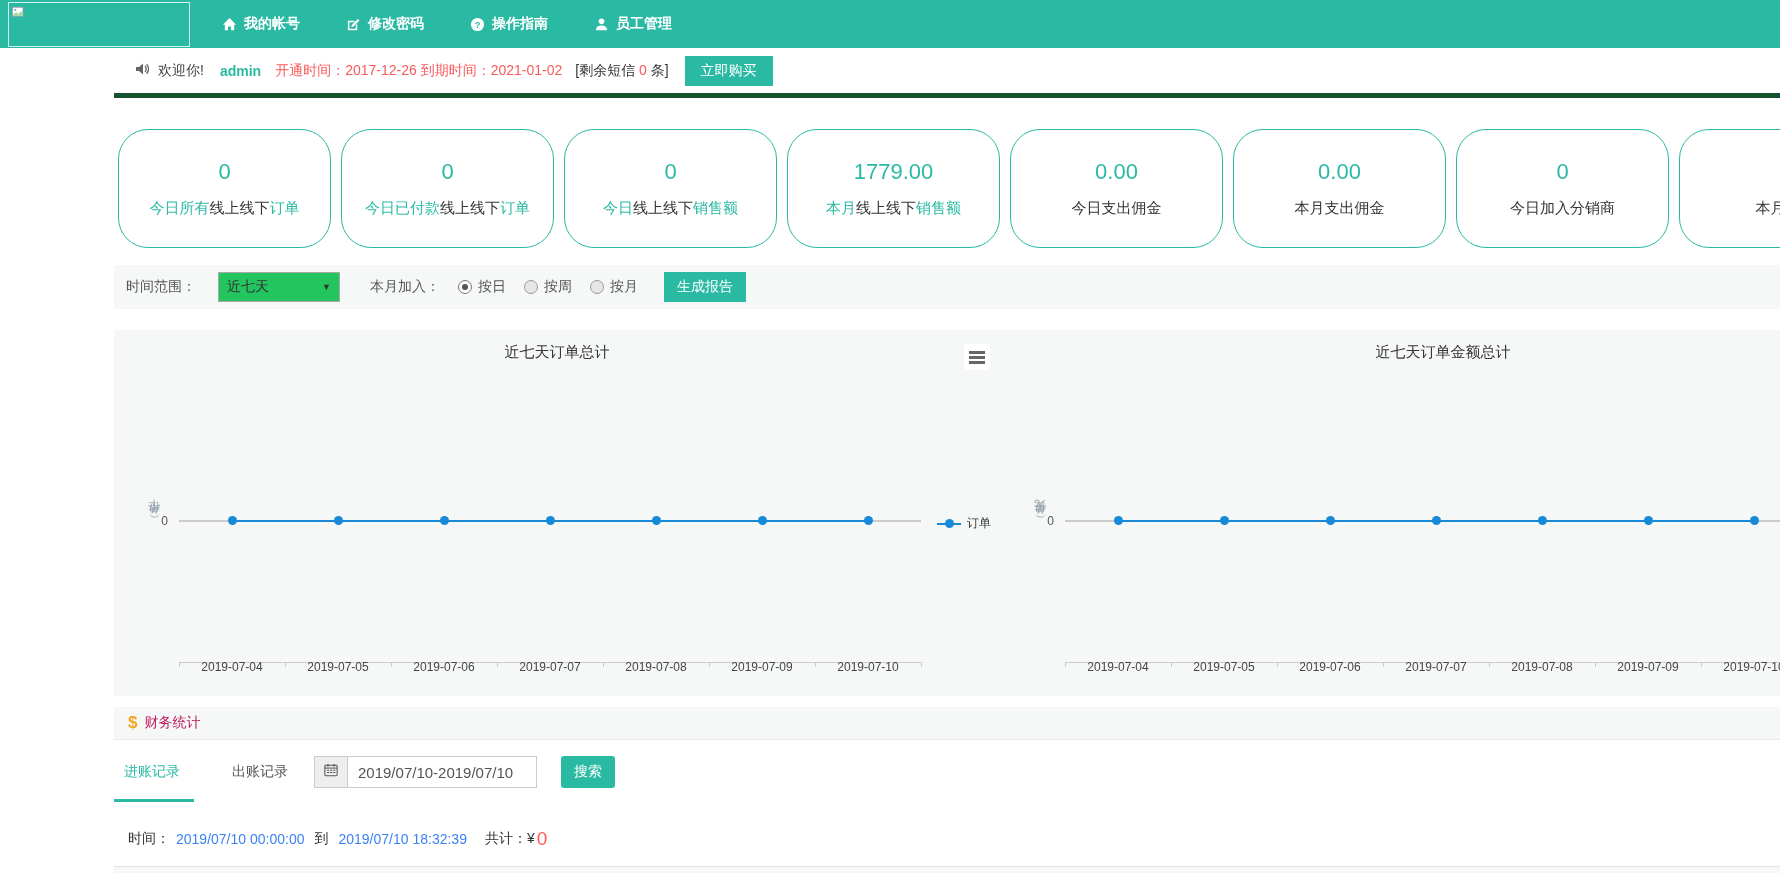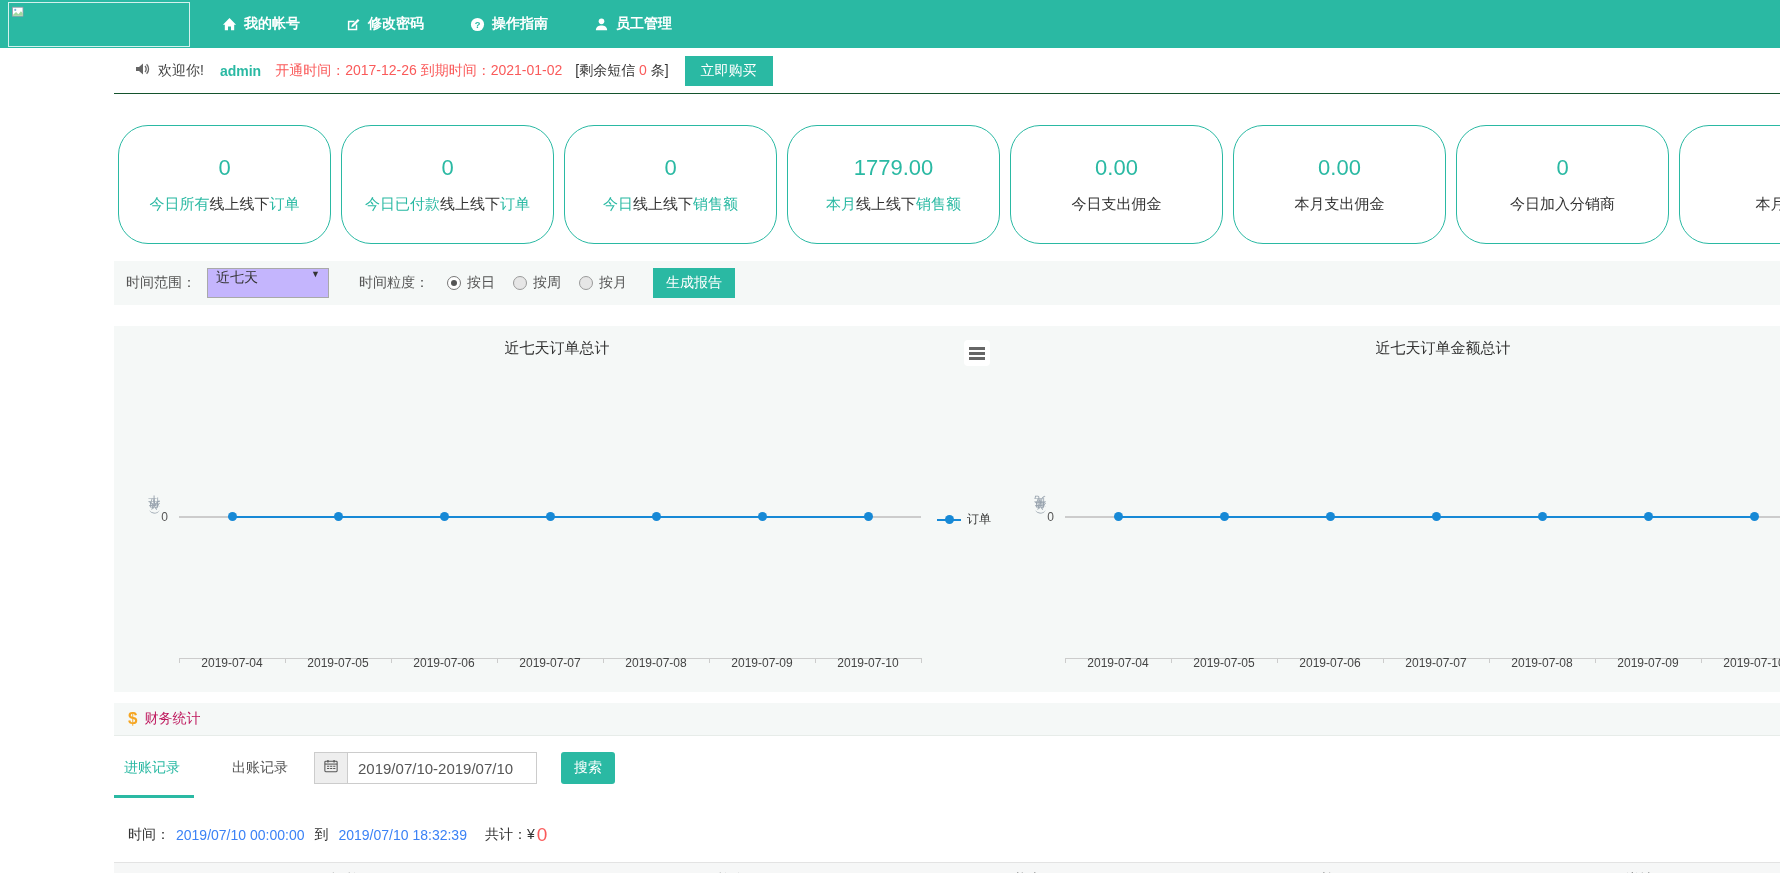--- a/index.html
+++ b/index.html
@@ -11,40 +11,40 @@
   .logo-box svg{position:absolute;left:3px;top:3px}
   .topnav{position:absolute;left:222px;top:0;height:48px;display:flex;align-items:center;gap:46px}
   .nav-item{display:flex;align-items:center;gap:7px;color:#fff;font-size:14px;font-weight:bold;cursor:pointer;white-space:nowrap}
   
   .sidebar{position:absolute;left:0;top:48px;width:114px;bottom:0;background:#2ab9a3;z-index:5}
   .sidebar ul{list-style:none;margin:0;padding:6px 0 0 0}
   .sidebar li{height:49px;line-height:49px;text-align:center;color:#fff;font-size:14px;
               border-bottom:1px solid rgba(0,0,0,.08);cursor:pointer}
   
   .main{position:absolute;left:114px;top:48px;right:0;bottom:0;background:#fff;overflow:hidden}
-  .welcome-bar{height:45px;border-bottom:1px solid #14532d;display:flex;align-items:center;
+  .welcome-bar{height:45px;border-bottom:5px solid #14532d;display:flex;align-items:center;
                padding-left:20px;font-size:14px;color:#444;white-space:nowrap}
   .greeting{margin-left:8px}
   .username{color:#2ab9a3;font-weight:bold;margin-left:16px}
   .period{color:#fa5a5a;margin-left:14px}
   .sms{margin-left:13px;color:#333}
   .sms .sms-count{color:#fa5a5a}
   .buy-btn{margin-left:16px;background:#2ab9a3;color:#fff;border:none;padding:6px 16px;font-size:14px;cursor:pointer}
   
   .cards{display:flex;gap:10px;padding:31px 0 0 4px}
   .card{width:211px;min-width:211px;height:117px;border:1px solid #2ab9a3;border-radius:30px;background:#fff;
         display:flex;flex-direction:column;align-items:center;justify-content:center}
   .card-value{color:#2ab9a3;font-size:22px}
   .card-label{font-size:15px;margin-top:14px;white-space:nowrap}
   .seg-a{color:#2ab9a3}.seg-d{color:#333}
   
   .filter-bar{margin-top:17px;height:44px;background:#f5f8f7;display:flex;align-items:center;
               padding-left:12px;font-size:14px;color:#555;white-space:nowrap}
-  .select-box{width:104px;height:28px;background:#c4b5fd;border:1px solid #a9a9a9;display:flex;
-              justify-content:space-between;padding:0 8px;margin-left:11px;font-size:14px;color:#333;cursor:pointer}
+  .select-box{width:104px;height:28px;background:#22c55e;border:1px solid #a9a9a9;display:flex;align-items:center;
+              justify-content:space-between;padding:0 8px;margin-left:22px;font-size:14px;color:#333;cursor:pointer}
   .select-arrow{font-size:9px;color:#333}
   .gran-label{margin-left:30px}
   .radio-opt{display:flex;align-items:center;margin-left:18px;cursor:pointer}
   .radio{width:14px;height:14px;border-radius:50%;border:1px solid #9a9a9a;background:#e6e6e6;margin-right:6px;position:relative;box-sizing:border-box}
   .radio.checked{background:#fff;border-color:#777}
   .radio.checked::after{content:"";position:absolute;left:3px;top:3px;width:6px;height:6px;border-radius:50%;background:#555}
   .report-btn{margin-left:26px;background:#2ab9a3;color:#fff;border:none;height:30px;padding:0 13px;font-size:14px;cursor:pointer}
   
   .charts-row{display:flex;margin-top:21px}
   .chart-panel{position:relative;width:886px;min-width:886px;height:366px;background:#f5f8f7;overflow:hidden}
@@ -192,21 +192,21 @@
           <div class="card-label"><span class="seg-d">本月加入</span></div>
         </div>
       </div>
 
     <div class="filter-bar">
       <span>时间范围：</span>
       <div class="select-box">
         <span>近七天</span>
         <span class="select-arrow">▼</span>
       </div>
-      <span class="gran-label">时间粒度：</span>
+      <span class="gran-label">本月加入：</span>
       <span id="radio-group" style="display:flex;align-items:center">
           <span class="radio-opt">
             <span class="radio checked"></span>
             <span>按日</span>
           </span>
           <span class="radio-opt">
             <span class="radio"></span>
             <span>按周</span>
           </span>
           <span class="radio-opt">

